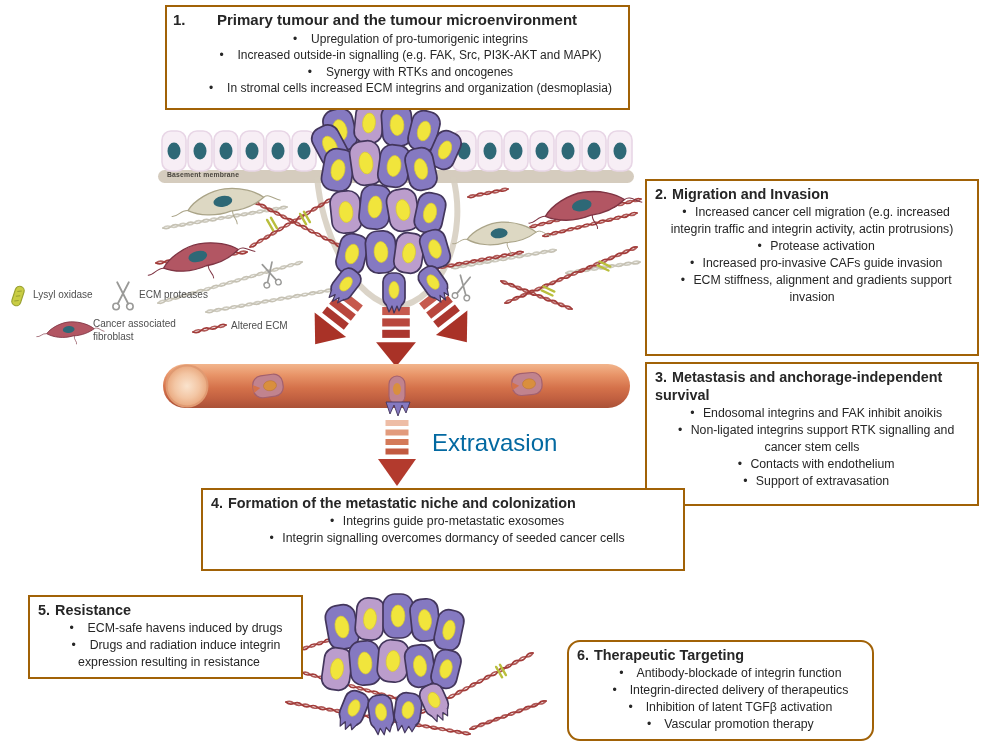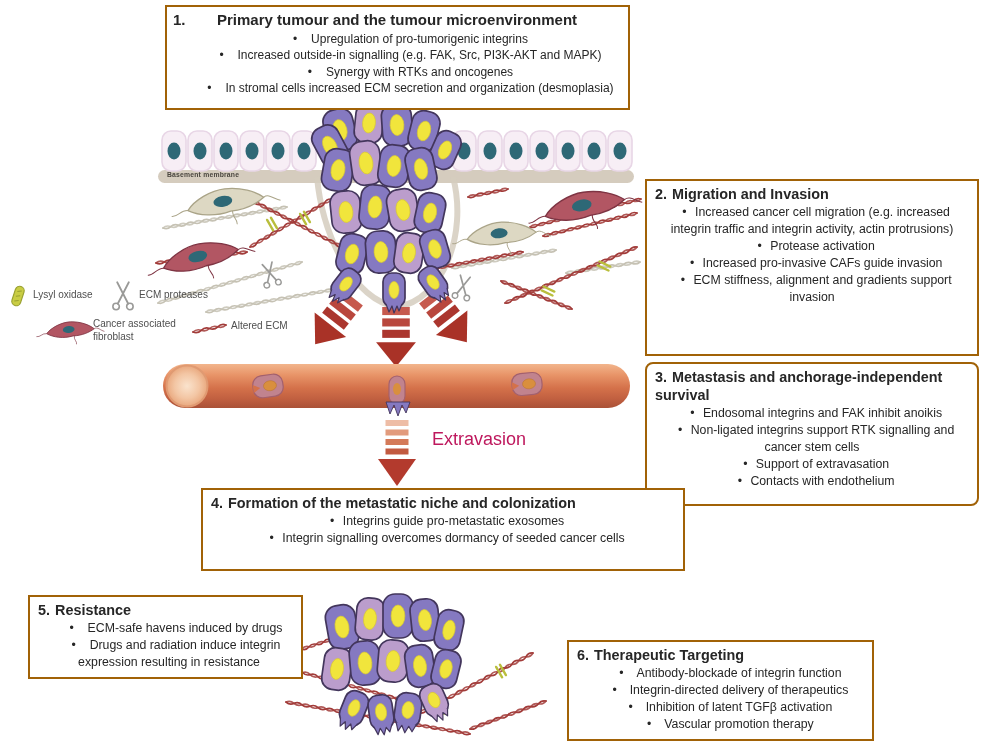--- a/index.html
+++ b/index.html
@@ -12,32 +12,32 @@
   .num{margin-right:5px;}
   .bullets{list-style:none;margin:0;padding:0;text-align:center;}
   .li{margin:0;padding-left:0;}
   .b{display:inline-block;width:21px;}
   #box1{left:165px;top:5px;width:465px;height:105px;font-size:12px;padding-left:6px;}
   #box1 .box-title{font-size:15px;}
   #box1 .num{display:inline-block;width:44px;margin:0;}
   #box1 .li{padding-left:14px;white-space:nowrap;}
   #box1 .b{width:32px;}
   #box2{left:645px;top:179px;width:334px;height:177px;}
-  #box3{left:645px;top:362px;width:334px;height:144px;border-radius:8px;}
+  #box3{left:645px;top:362px;width:334px;height:144px;}
   #box4{left:201px;top:488px;width:484px;height:83px;}
   #box4 .li{white-space:nowrap;}
   #box5{left:28px;top:595px;width:275px;height:84px;}
   #box5 .li{padding-left:7px;}
   #box5 .b{width:32px;}
-  #box6{left:567px;top:640px;width:307px;height:101px;}
+  #box6{left:567px;top:640px;width:307px;height:101px;border-radius:13px;}
   #box6 .li{padding-left:7px;white-space:nowrap;}
   #box6 .b{width:30px;}
   .small-label{position:absolute;color:#4a4a4a;}
   #bm-label{left:167px;top:171px;font-size:6.8px;font-weight:bold;color:#4a463f;letter-spacing:.2px;}
-  #extravasation-label{left:432px;top:429px;font-size:18px;color:#be185d;}
+  #extravasation-label{left:432px;top:429px;font-size:24px;color:#0369a1;}
   .lg{position:absolute;font-size:10px;color:#4f4f4f;line-height:1.25;}
   #lg-lysyl{left:33px;top:289px;}
   #lg-prot{left:139px;top:289px;}
   #lg-caf{left:93px;top:318px;width:86px;}
   #lg-ecm{left:231px;top:320px;}
 </style>
 </head>
 <body>
 
 <div class="stage">
@@ -467,21 +467,21 @@
 
   <div class="box" id="box1">
     <div class="box-title">
       <span class="num">1.</span><span class="ttl">Primary tumour and the tumour microenvironment</span>
     </div>
     <ul class="bullets">
 
     <li class="li"><span class="b">•</span><span class="t">Upregulation of pro-tumorigenic integrins</span></li>
         <li class="li"><span class="b">•</span><span class="t">Increased outside-in signalling (e.g. FAK, Src, PI3K-AKT and MAPK)</span></li>
         <li class="li"><span class="b">•</span><span class="t">Synergy with RTKs and oncogenes</span></li>
-        <li class="li"><span class="b">•</span><span class="t">In stromal cells increased ECM secretion and organization (desmoplasia)</span></li>
+        <li class="li"><span class="b">•</span><span class="t">In stromal cells increased ECM integrins and organization (desmoplasia)</span></li>
       </ul>
   </div>
 
   <div class="box" id="box2">
     <div class="box-title">
       <span class="num">2.</span><span class="ttl">Migration and Invasion</span>
     </div>
     <ul class="bullets">
 
     <li class="li"><span class="b">•</span><span class="t">Increased cancer cell migration (e.g. increased integrin traffic and integrin activity, actin protrusions)</span></li>
@@ -492,22 +492,22 @@
   </div>
 
   <div class="box" id="box3">
     <div class="box-title">
       <span class="num">3.</span><span class="ttl">Metastasis and anchorage-independent survival</span>
     </div>
     <ul class="bullets">
 
     <li class="li"><span class="b">•</span><span class="t">Endosomal integrins and FAK inhibit anoikis</span></li>
         <li class="li"><span class="b">•</span><span class="t">Non-ligated integrins support RTK signalling and cancer stem cells</span></li>
+        <li class="li"><span class="b">•</span><span class="t">Contacts with endothelium</span></li>
         <li class="li"><span class="b">•</span><span class="t">Support of extravasation</span></li>
-        <li class="li"><span class="b">•</span><span class="t">Contacts with endothelium</span></li>
       </ul>
   </div>
 
   <div class="box" id="box4">
     <div class="box-title">
       <span class="num">4.</span><span class="ttl">Formation of the metastatic niche and colonization</span>
     </div>
     <ul class="bullets">
 
     <li class="li"><span class="b">•</span><span class="t">Integrins guide pro-metastatic exosomes</span></li>

